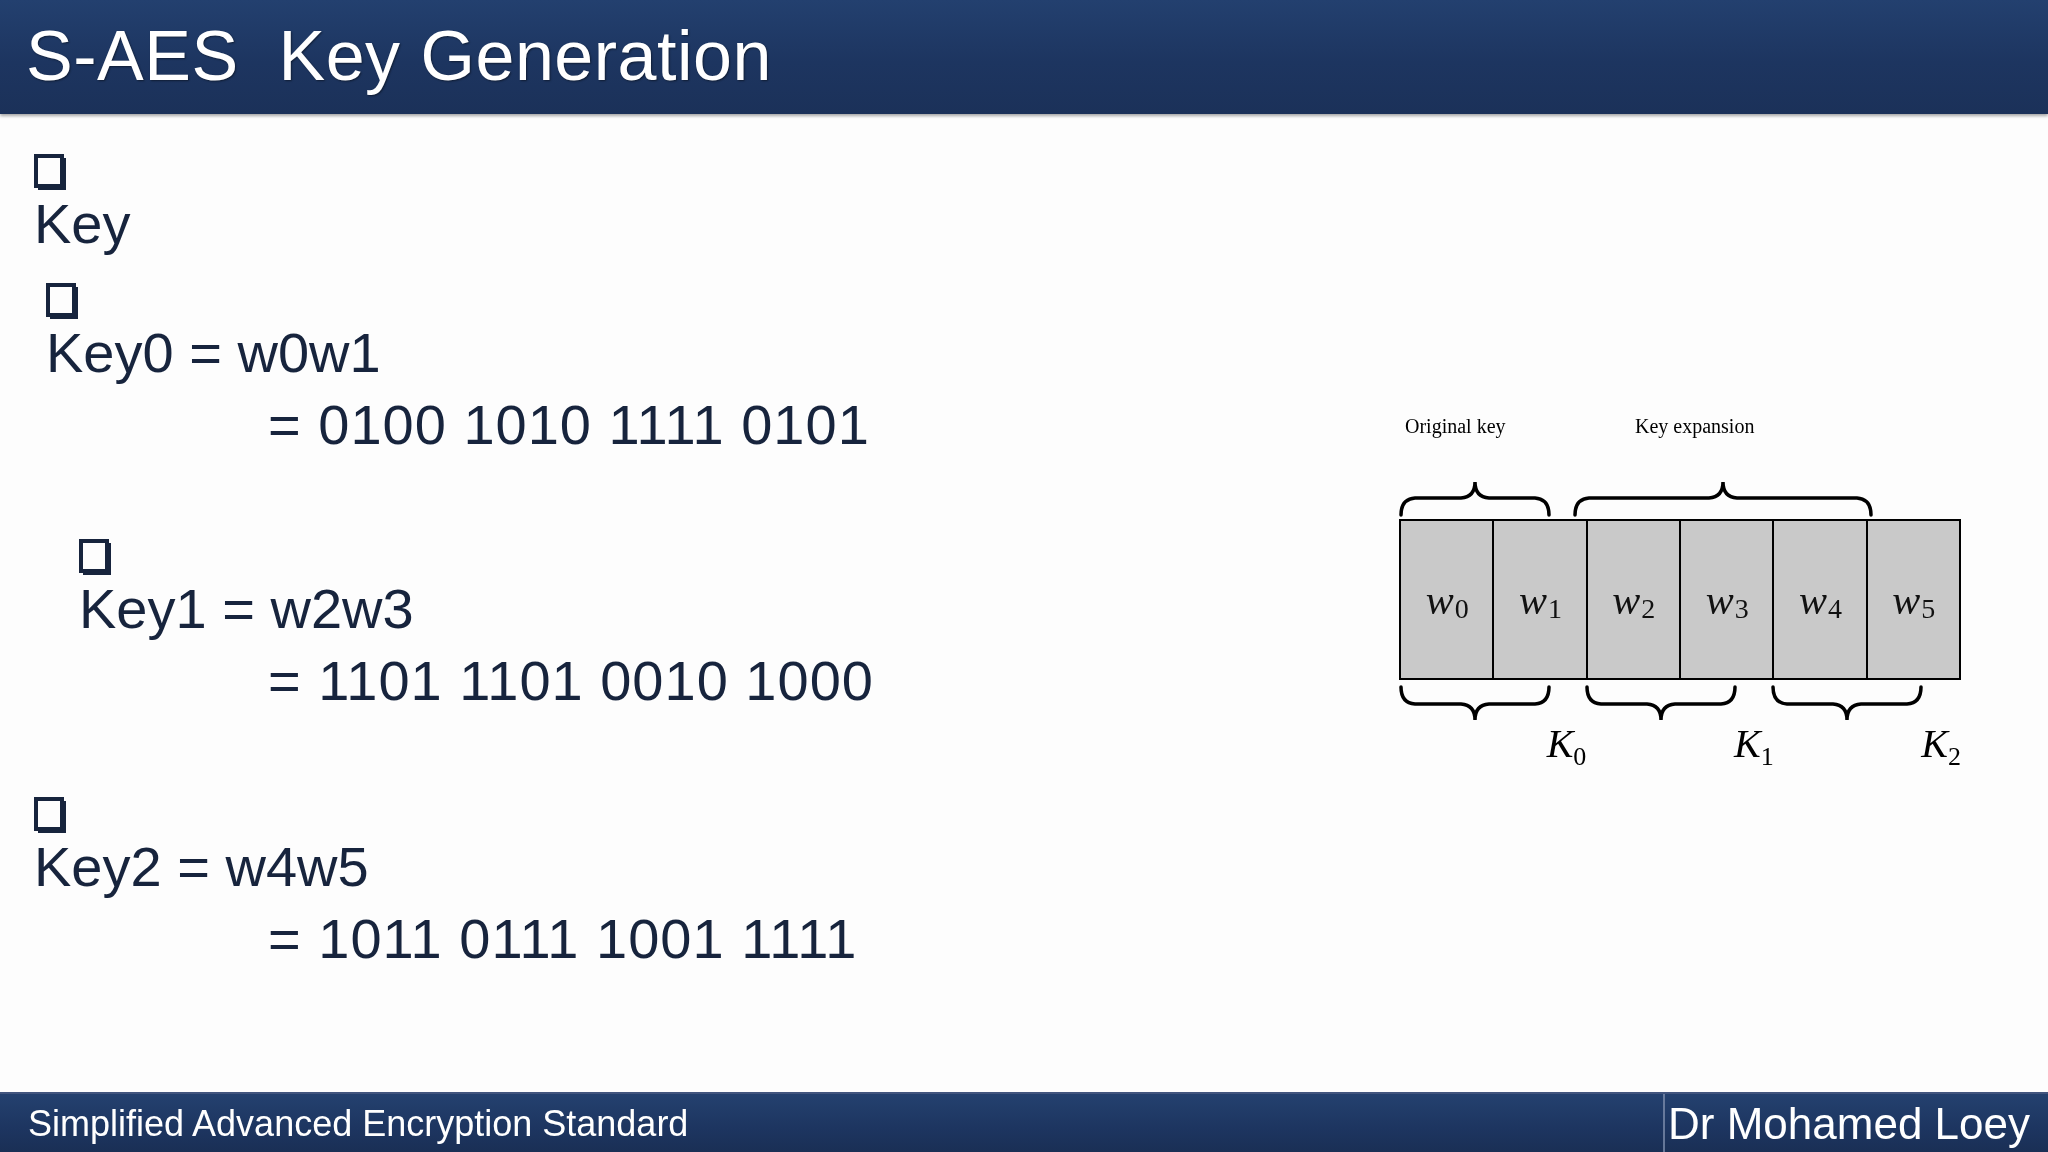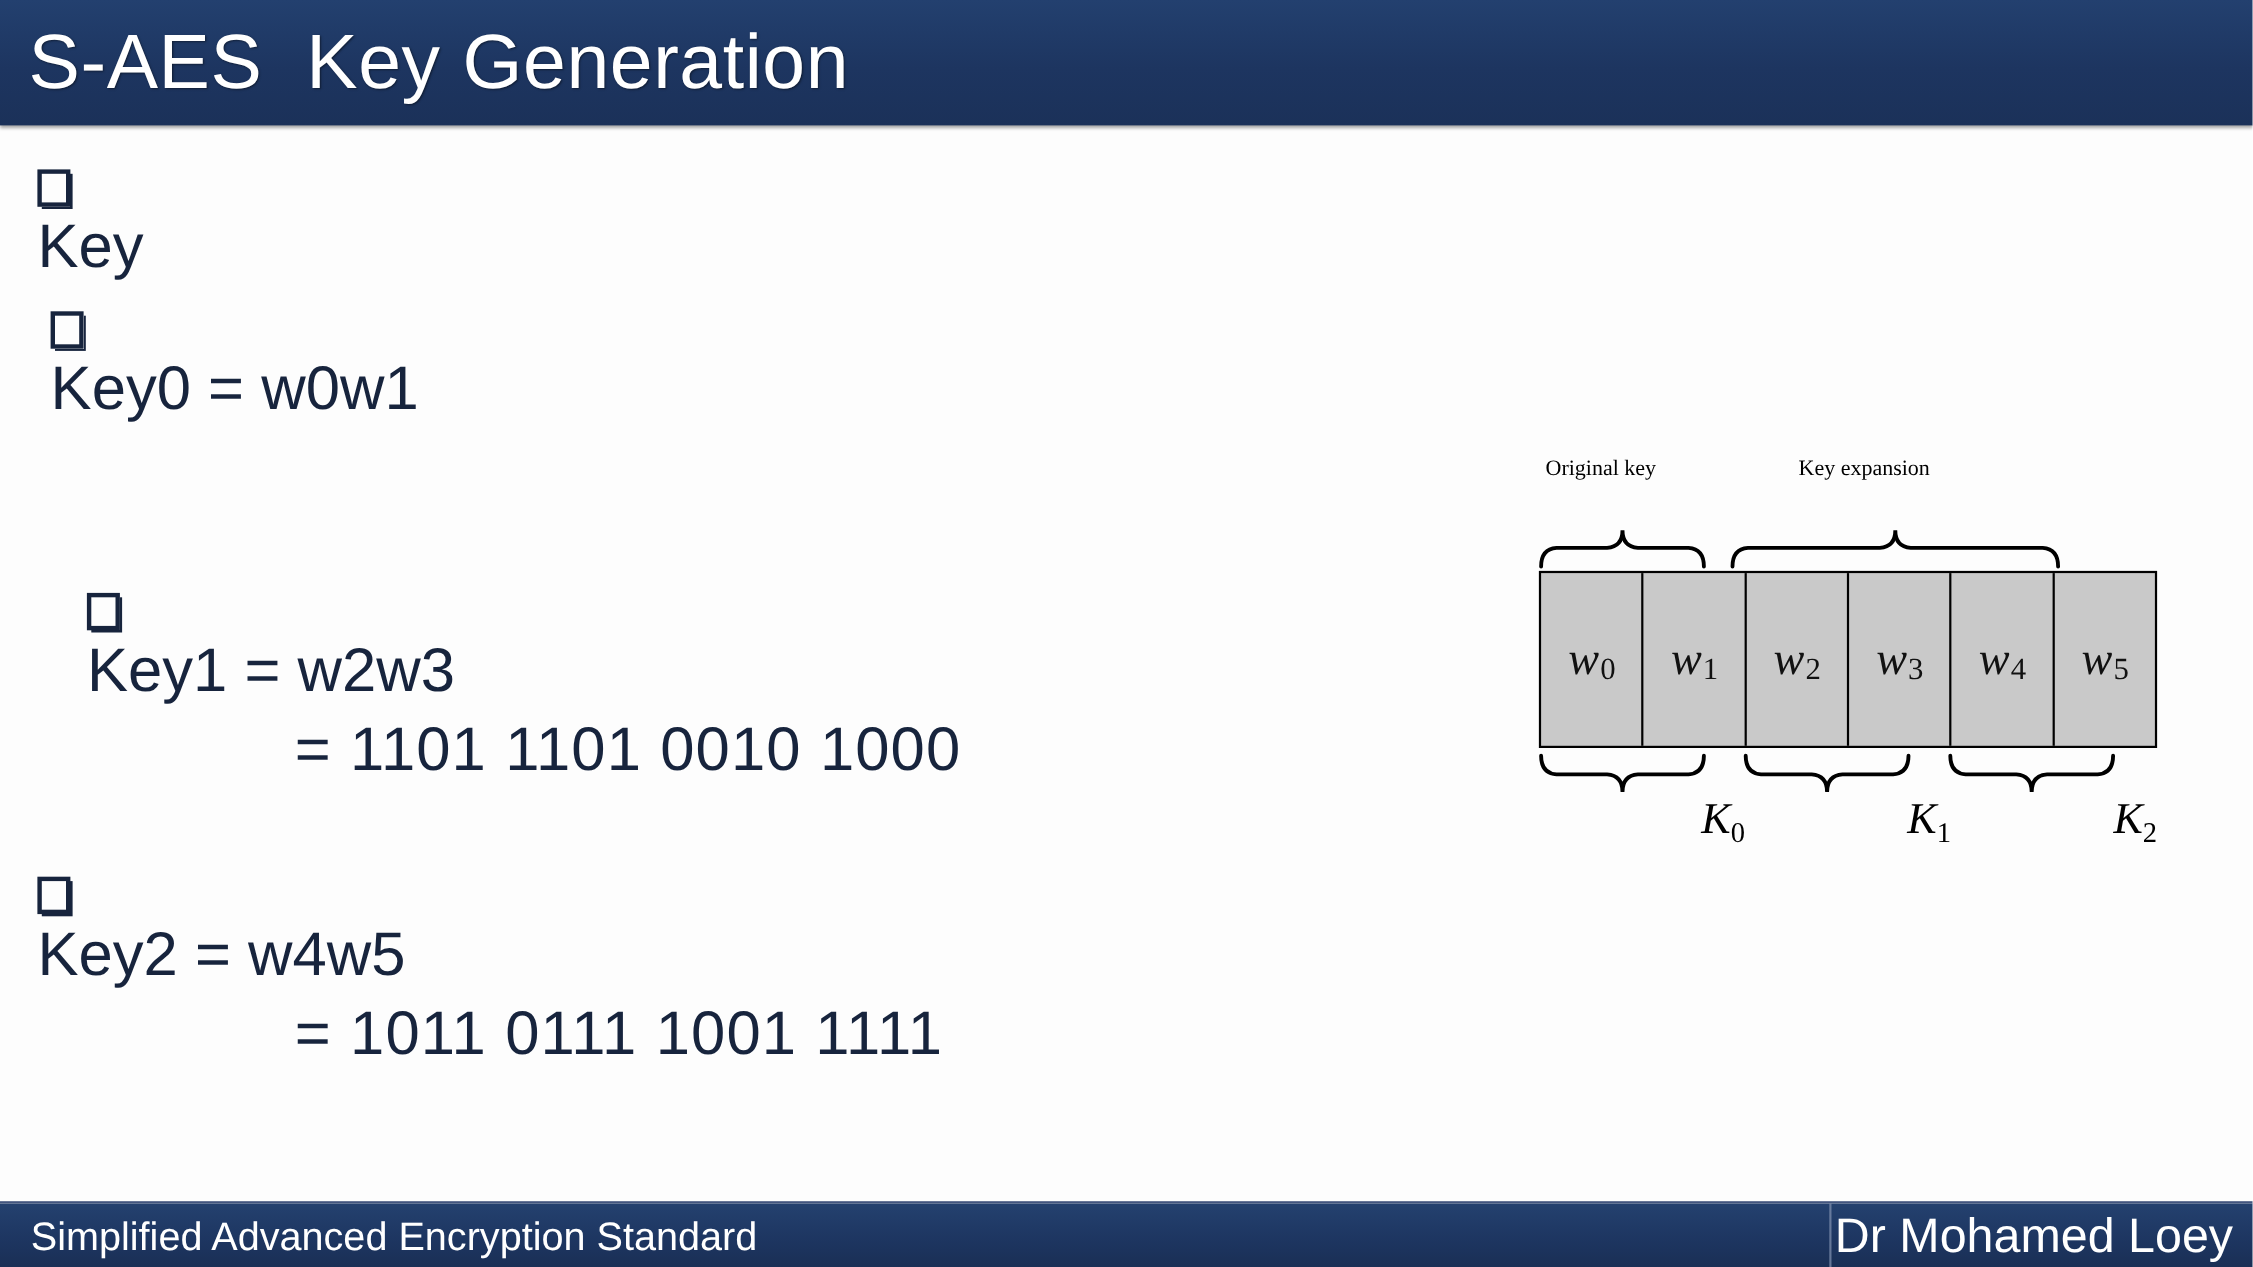--- a/index.html
+++ b/index.html
@@ -219,20 +219,21 @@
 
     <div class="bullet-line l-key">
       <span class="bullet-marker"><span class="sq"></span></span>
       <span class="bullet-text">Key</span>
     </div>
 
     <div class="bullet-line l-key0">
       <span class="bullet-marker"><span class="sq"></span></span>
       <span class="bullet-text">Key0 = w0w1</span>
     </div>
+    <div class="sub-line l-key0v">= 0100 1010 1111 0101</div>
 
     <div class="bullet-line l-key1">
       <span class="bullet-marker"><span class="sq"></span></span>
       <span class="bullet-text">Key1 = w2w3</span>
     </div>
     <div class="sub-line l-key1v">= 1101 1101 0010 1000</div>
 
     <div class="bullet-line l-key2">
       <span class="bullet-marker"><span class="sq"></span></span>
       <span class="bullet-text">Key2 = w4w5</span>

